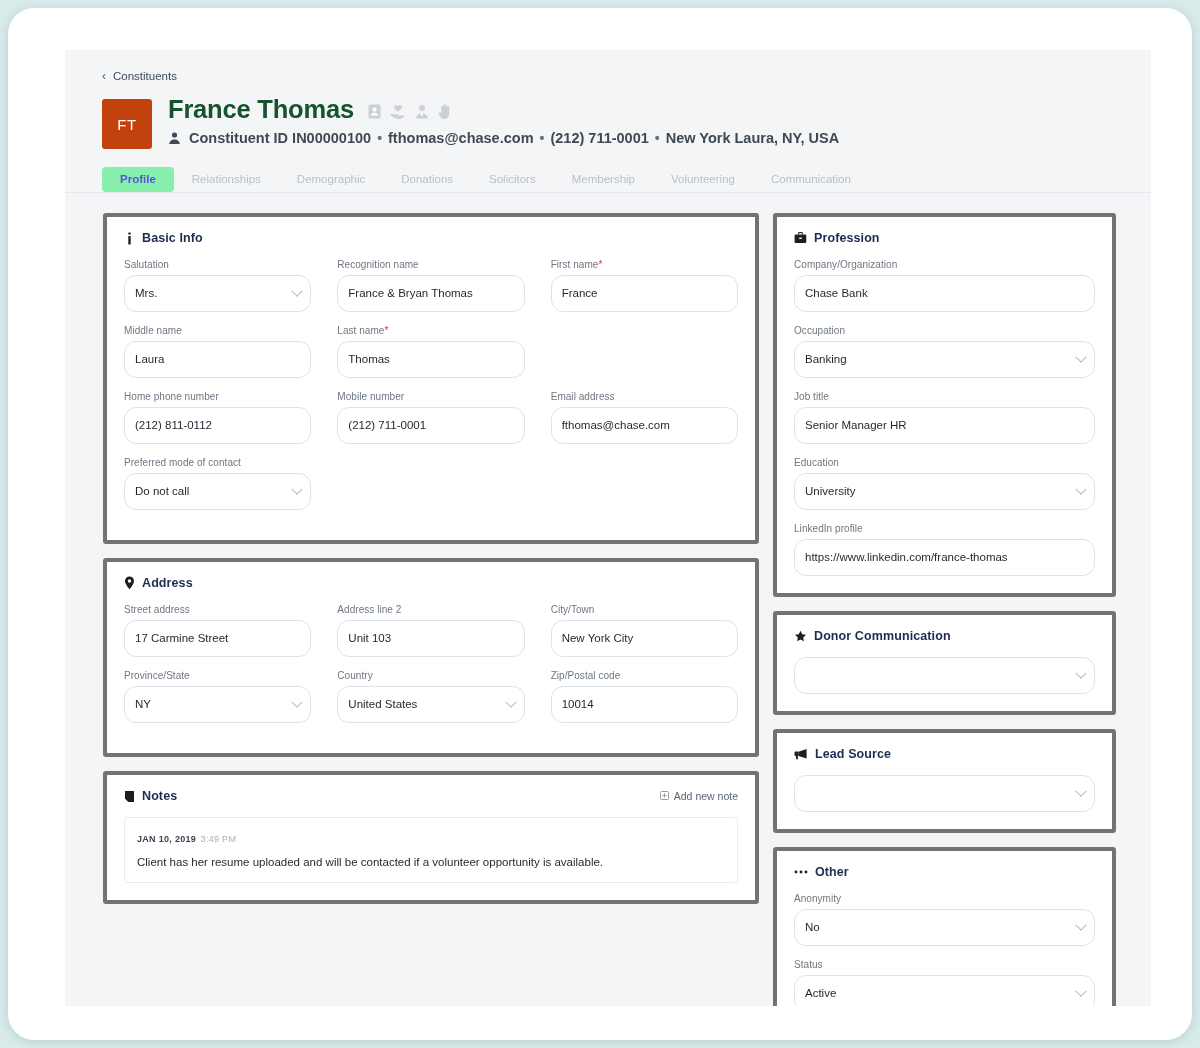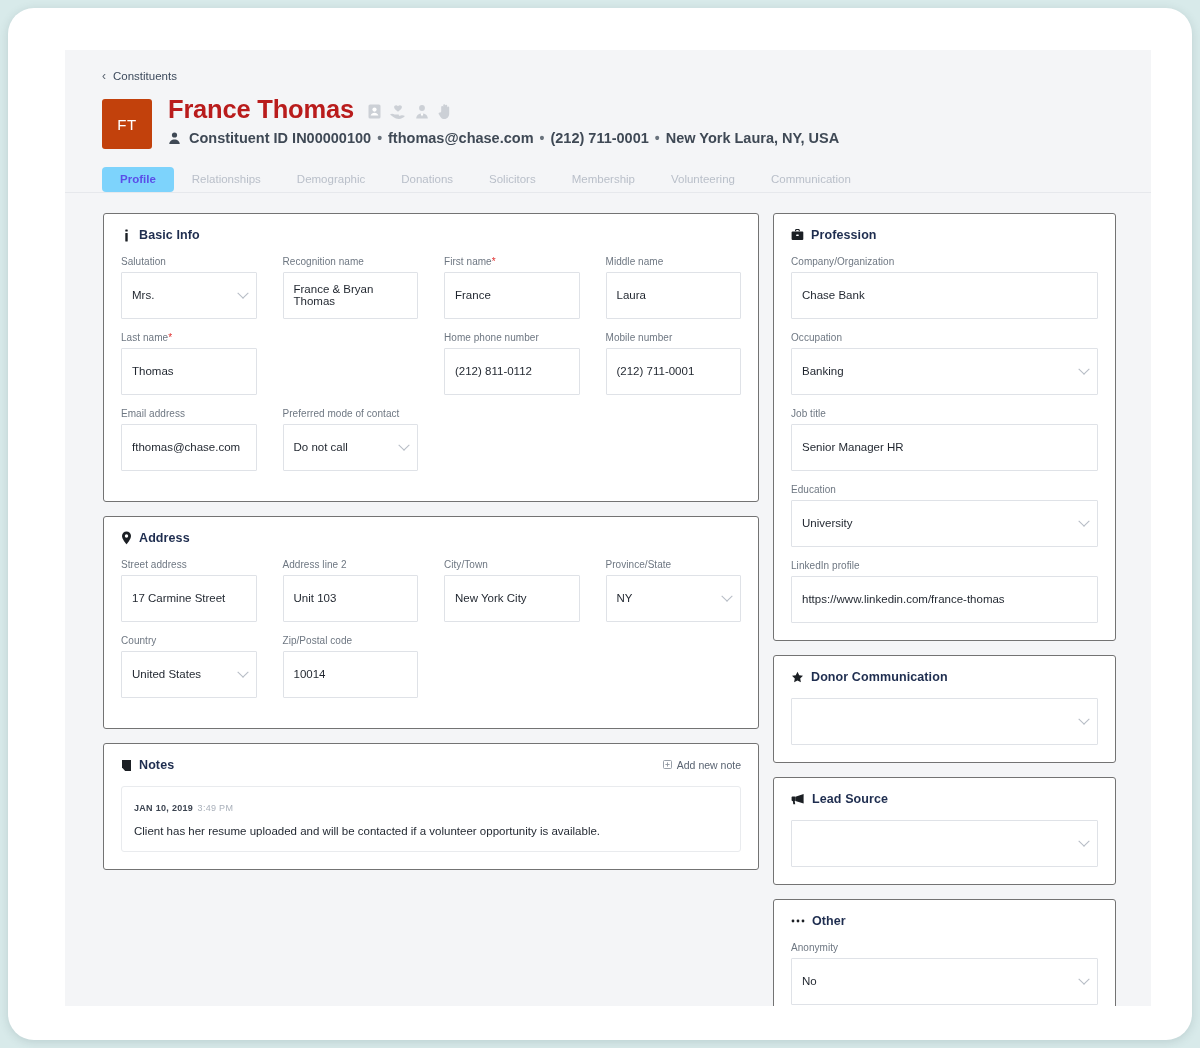--- a/index.html
+++ b/index.html
@@ -50,21 +50,21 @@
     width: 50px; height: 50px; flex: none;
     background: #c2410c; color: #ffffff;
     border-radius: 3px;
     display: flex; align-items: center; justify-content: center;
     font-size: 15px; letter-spacing: 0.5px;
     margin-top: 4px;
   }
   .header-text { padding-top: 0; }
   .name-row { display: flex; align-items: center; gap: 9px; }
   .person-name {
-    font-size: 25.5px; font-weight: bold; color: #b91c1c;
+    font-size: 25.5px; font-weight: bold; color: #14532d;
     letter-spacing: -0.2px; line-height: 1.15;
   }
   .persona-icons { display: flex; align-items: center; gap: 7px; margin-left: 4px; margin-top: 4px; }
   .persona-icons svg { display: block; }
   .meta-row {
     display: flex; align-items: center; gap: 6px;
     margin-top: 6px; font-size: 14.5px; color: #3f4955; font-weight: bold;
   }
   .meta-row .sep { color: #6a737d; font-size: 14px; }
   .meta-person-icon { display: inline-flex; margin-right: 2px; }
@@ -75,34 +75,34 @@
     padding: 18px 0 0 37px;
     border-bottom: 1px solid #e6e8ec;
     margin-right: 0;
   }
   .tab {
     font-size: 11.5px; color: #b9bfc9;
     padding: 6px 18px 7px 18px;
     border-radius: 4px; cursor: pointer; white-space: nowrap;
   }
   .tab.active {
-    color: #5b4ee8; background: #7dd3fc; font-weight: 600;
+    color: #5b4ee8; background: #86efac; font-weight: 600;
   }
 
   
   .content {
     display: flex; gap: 14px;
     padding: 20px 39px 0 38px;
   }
   .col-left  { width: 656px; flex: none; }
   .col-right { width: 343px; flex: none; }
 
   .card {
     background: #ffffff;
-    border: 1px solid #737373;
+    border: 4px solid #737373;
     border-radius: 3px;
     padding: 14px 17px 17px 17px;
     margin-bottom: 14px;
   }
   .card-head {
     display: flex; align-items: center; gap: 7px;
     margin-bottom: 14px;
   }
   .card-head .ttl {
     font-size: 12.5px; font-weight: bold; color: #1e2d4f;
@@ -110,35 +110,35 @@
   }
   .card-head .ico { display: inline-flex; align-items: center; color: #1b1f24; }
   .card-head-spacer { flex: 1 1 auto; }
   .add-note-btn {
     display: flex; align-items: center; gap: 5px;
     font-size: 10.5px; color: #5a6472; cursor: pointer;
   }
 
   
   .field-grid {
-    display: grid; grid-template-columns: 1fr 1fr 1fr 1fr;
+    display: grid; grid-template-columns: 1fr 1fr 1fr;
     column-gap: 26px; row-gap: 0px;
   }
   .field { margin-bottom: 13px; }
   .field.empty-slot { visibility: hidden; }
   .field label {
     display: block; font-size: 10px; color: #6e7782;
     margin-bottom: 5px; letter-spacing: 0.05px;
   }
   .field label .req { color: #e03131; font-size: 10px; }
   .control {
     position: relative;
-    height: 47px;
+    height: 37px;
     border: 1px solid #dfe2e7;
-    border-radius: 1px;
+    border-radius: 12px;
     background: #ffffff;
     display: flex; align-items: center;
     padding: 0 10px;
     font-size: 11.5px; color: #1f252e;
   }
   .control.select { padding-right: 26px; }
   .control .caret {
     position: absolute; right: 9px; top: 50%;
     width: 8px; height: 8px;
     margin-top: -4px;

